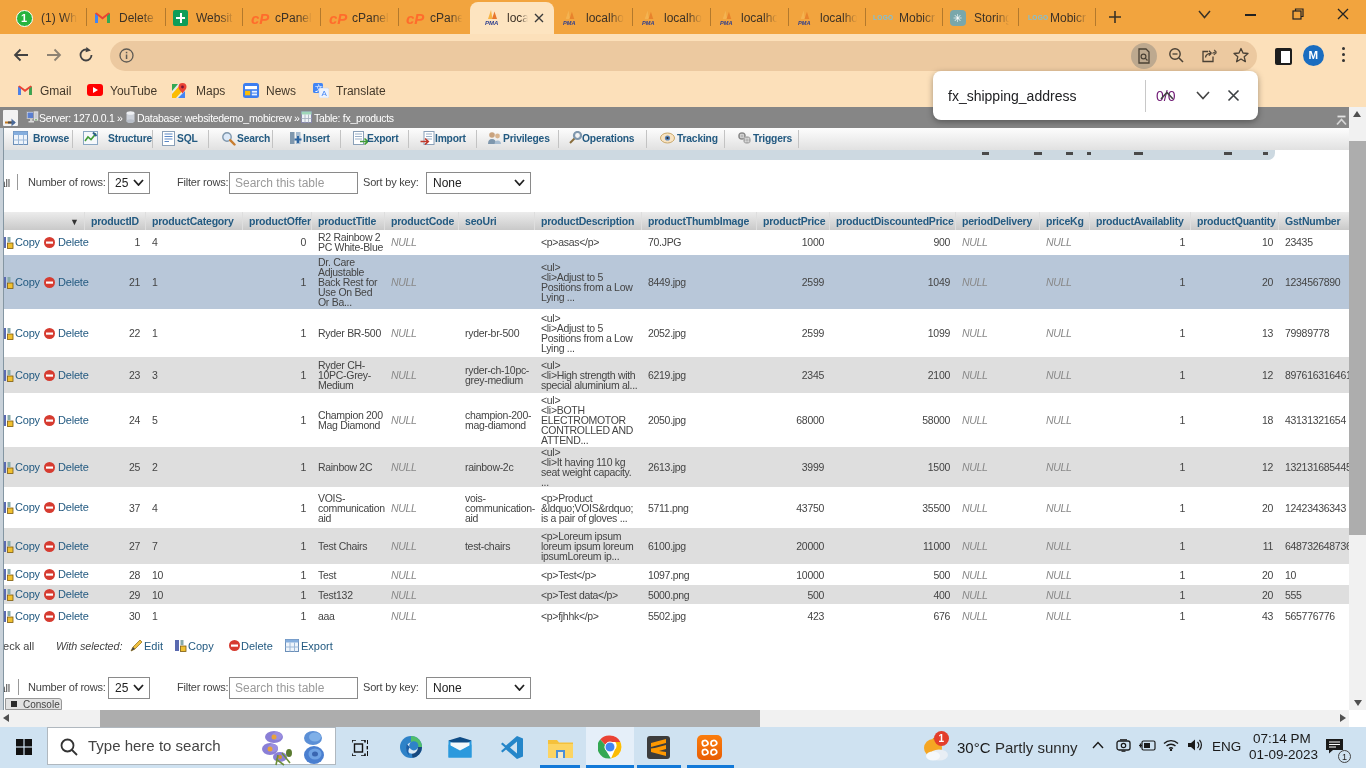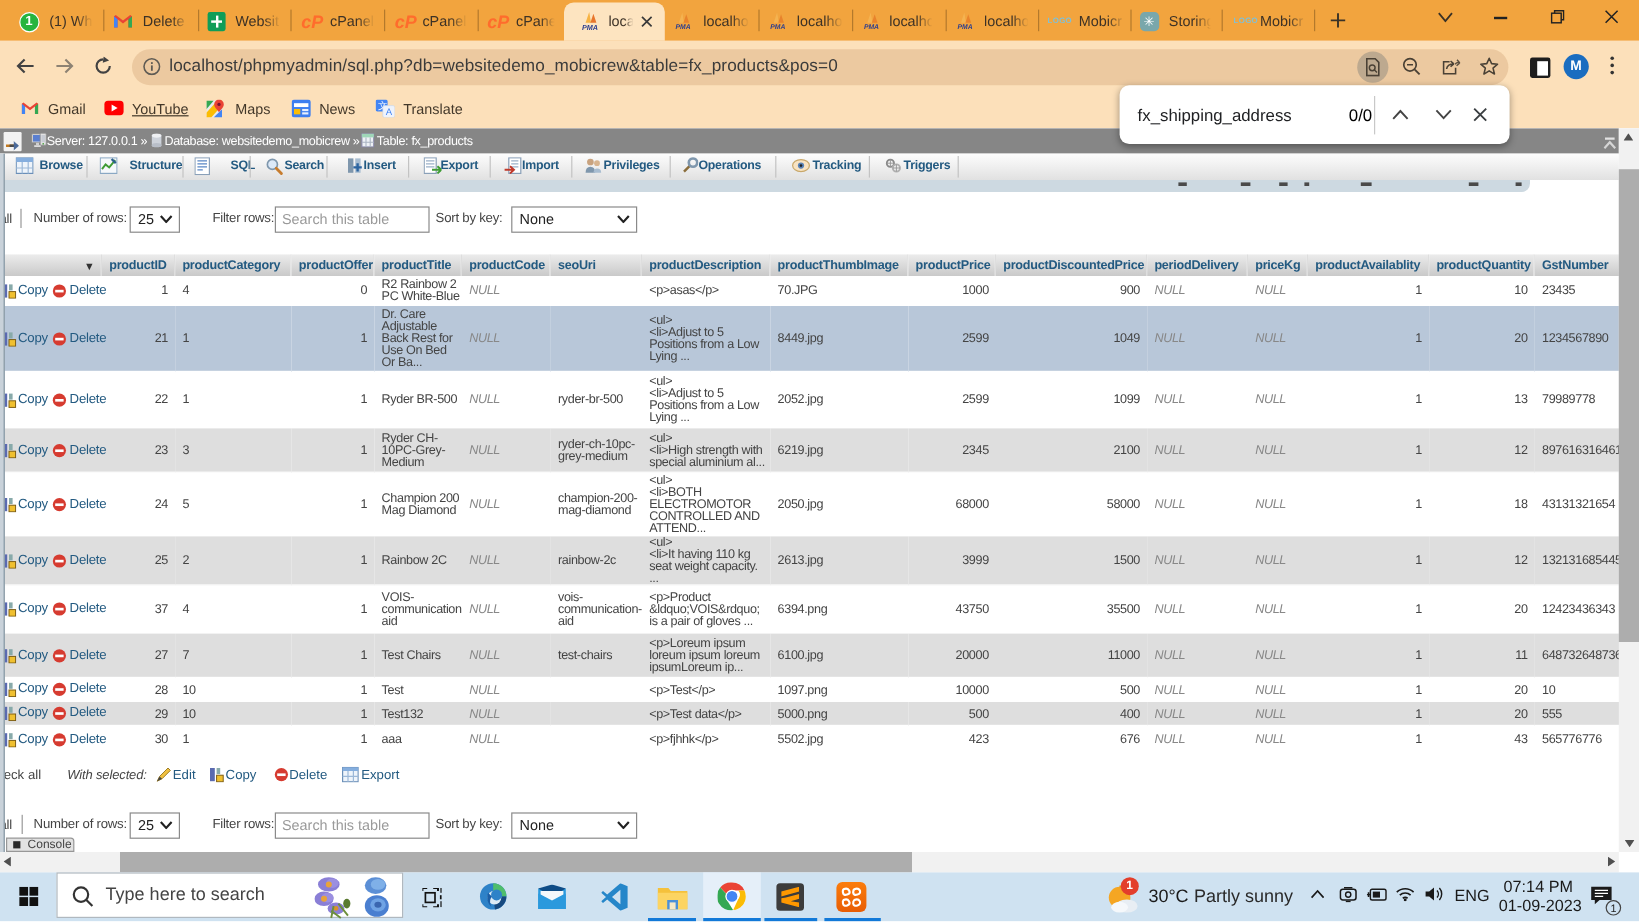--- a/index.html
+++ b/index.html
@@ -163,21 +163,20 @@
   <svg class="abs" style="left:78px;top:47px;" width="16" height="16" viewBox="0 0 16 16">
       <path d="M13.5 8 A5.5 5.5 0 1 1 8 2.5" stroke="#424242" stroke-width="1.8" fill="none"></path>
       <path d="M8 0 L13 2.7 L8 5.4 Z" fill="#424242" transform="rotate(8 8 2.7)"></path>
     </svg>
 
   <svg class="abs" style="left:119px;top:48px;" width="15" height="15" viewBox="0 0 15 15">
       <circle cx="7.5" cy="7.5" r="6.5" stroke="#5f5b54" stroke-width="1.3" fill="none"></circle>
       <rect x="6.8" y="6.5" width="1.5" height="4.5" fill="#5f5b54"></rect>
       <rect x="6.8" y="3.8" width="1.5" height="1.5" fill="#5f5b54"></rect>
     </svg>
-  <div class="abs" style="left:141px;top:47px;font-size:14.3px;letter-spacing:0.1px;color:#3b3b3b;">localhost/phpmyadmin/sql.php?db=websitedemo_mobicrew&amp;table=fx_products&amp;pos=0</div>
 
   <div class="abs" style="left:1131px;top:43px;width:26px;height:26px;border-radius:50%;background:#bda98f;"></div>
   <svg class="abs" style="left:1137px;top:48px;" width="14" height="16" viewBox="0 0 14 16">
       <path d="M2 1 L9 1 L12 4 L12 15 L2 15 Z" fill="none" stroke="#4a4135" stroke-width="1.3"></path>
       <circle cx="6.5" cy="8.5" r="2.4" fill="none" stroke="#4a4135" stroke-width="1.2"></circle>
       <path d="M8.2 10.2 L10.5 12.5" stroke="#4a4135" stroke-width="1.2"></path>
     </svg>
   <svg class="abs" style="left:1168px;top:47px;" width="17" height="17" viewBox="0 0 17 17">
       <circle cx="7" cy="7" r="5.2" stroke="#4a4135" stroke-width="1.4" fill="none"></circle>
       <path d="M11 11 L15 15" stroke="#4a4135" stroke-width="1.6"></path>
@@ -202,21 +201,21 @@
   <div class="abs" id="bookmarks"></div>
 
   <svg class="abs" style="left:18px;top:85px;" width="14" height="11" viewBox="0 0 15 12">
       <path d="M0 1.5 L0 11 L3 11 L3 4 L7.5 7.5 L12 4 L12 11 L15 11 L15 1.5 L13.5 0.5 L7.5 5 L1.5 0.5 Z" fill="#ea4335"></path>
       <path d="M0 1.5 L0 11 L3 11 L3 4 Z" fill="#4285f4"></path>
       <path d="M15 1.5 L15 11 L12 11 L12 4 Z" fill="#34a853"></path>
     </svg>
   <span class="bm-label" style="left:40px;">Gmail</span>
   <div class="abs" style="left:87px;top:84px;width:16px;height:12px;border-radius:3px;background:#f00;"></div>
   <div class="abs" style="left:93px;top:87px;width:0;height:0;border-left:5px solid #fff;border-top:3px solid transparent;border-bottom:3px solid transparent;"></div>
-  <span class="bm-label" style="left:110px;text-decoration:underline;">YouTube</span>
+  <span class="bm-label" style="left:110px;">YouTube</span>
   <svg class="abs" style="left:172px;top:83px;" width="15" height="15" viewBox="0 0 15 15">
       <rect x="0" y="1" width="13" height="14" rx="2" fill="#e8eaed"></rect>
       <path d="M0 1 L6 1 L0 8 Z" fill="#34a853"></path>
       <path d="M13 15 L13 8 L6 15 Z" fill="#4285f4"></path>
       <path d="M9 1 L13 1 L13 5 L4 15 L0 15 L0 11 Z" fill="#fbbc04"></path>
       <path d="M10.5 0 A4 4 0 0 1 14.5 4 C14.5 6.5 12 8 10.5 10.5 C9 8 6.5 6.5 6.5 4 A4 4 0 0 1 10.5 0 Z" fill="#ea4335"></path>
       <circle cx="10.5" cy="4" r="1.4" fill="#7b1431"></circle>
     </svg>
   <span class="bm-label" style="left:196px;">Maps</span>
   <svg class="abs" style="left:243px;top:83px;" width="16" height="15" viewBox="0 0 16 15">
@@ -283,21 +282,21 @@
       <rect x="0.5" y="0.5" width="14" height="13" fill="#f5f8fb" stroke="#8aa8c4"></rect>
       <path d="M2 10 L5 6 L8 8.5 L13 2.5" stroke="#3f9c35" stroke-width="1.6" fill="none"></path>
       <path d="M10 1.5 L13.5 5" stroke="#2c5f8a" stroke-width="2"></path>
     </svg>
   <span class="pmatab-label" style="left:108px;">Structure</span>
   <div class="pmatab-sep" style="left:152px;"></div>
   <svg class="abs" style="left:162px;top:131px;" width="13" height="15" viewBox="0 0 13 15">
       <rect x="0.5" y="0.5" width="12" height="14" fill="#fff" stroke="#8aa0b8"></rect>
       <path d="M2.5 3 L10.5 3 M2.5 5.5 L10.5 5.5 M2.5 8 L10.5 8 M2.5 10.5 L7 10.5" stroke="#5a87c5" stroke-width="1"></path>
     </svg>
-  <span class="pmatab-label" style="left:192px;">SQL</span>
+  <span class="pmatab-label" style="left:177px;">SQL</span>
   <div class="pmatab-sep" style="left:208px;"></div>
   <svg class="abs" style="left:221px;top:131px;" width="15" height="15" viewBox="0 0 15 15">
       <circle cx="6" cy="6" r="4.2" fill="#dce9f8" stroke="#7f97ad" stroke-width="1.4"></circle>
       <path d="M9.2 9.2 L13.5 13.5" stroke="#c77c2e" stroke-width="2.4" stroke-linecap="round"></path>
     </svg>
   <span class="pmatab-label" style="left:237px;">Search</span>
   <div class="pmatab-sep" style="left:272px;"></div>
   <svg class="abs" style="left:289px;top:131px;" width="14" height="14" viewBox="0 0 14 14">
       <rect x="1" y="1" width="4.5" height="12" fill="#7f97ad"></rect>
       <rect x="7" y="1" width="4.5" height="12" fill="#a8bdd1"></rect>
@@ -604,21 +603,21 @@
             </svg>
             <span class="at" style="left:114px;">Delete</span>
           </td>
           <td class="num">37</td>
           <td>4</td>
           <td class="num">1</td>
           <td>VOIS-<br>communication<br>aid</td>
           <td class="null">NULL</td>
           <td>vois-<br>communication-<br>aid</td>
           <td>&lt;p&gt;Product<br>&amp;ldquo;VOIS&amp;rdquo;<br>is a pair of gloves ...</td>
-          <td>6394.png</td>
+          <td>5711.png</td>
           <td class="num">43750</td>
           <td class="num">35500</td>
           <td class="null">NULL</td>
           <td class="null">NULL</td>
           <td class="num">1</td>
           <td class="num">20</td>
           <td>12423436343</td>
         </tr>
   <tr class="even" style="height:37px;">
           <td class="act">
@@ -798,21 +797,21 @@
     </svg>
   <svg class="abs" style="left:3px;top:714px;" width="8" height="8" viewBox="0 0 8 8">
       <path d="M6 0 L0 4 L6 8 Z" fill="#505050"></path>
     </svg>
   <svg class="abs" style="left:1338px;top:714px;" width="8" height="8" viewBox="0 0 8 8">
       <path d="M2 0 L8 4 L2 8 Z" fill="#505050"></path>
     </svg>
 
   <div class="abs" id="findbar"></div>
   <div class="abs" style="left:948px;top:88px;font-size:14px;color:#202124;z-index:51;">fx_shipping_address</div>
-  <div class="abs" style="left:1110px;top:88px;font-size:14px;color:#000000;z-index:51;margin-left:14px;">0/0</div>
+  <div class="abs" style="left:1142px;top:88px;font-size:14px;color:#701a75;z-index:51;margin-left:14px;">0/0</div>
   <div class="abs" style="left:1145px;top:80px;width:1px;height:32px;background:#c8c8c8;z-index:51;"></div>
   <svg class="abs" style="left:1160px;top:91px;z-index:51;" width="14" height="9" viewBox="0 0 14 9">
       <path d="M1 8 L7 1.5 L13 8" stroke="#444" stroke-width="1.6" fill="none"></path>
     </svg>
   <svg class="abs" style="left:1196px;top:91px;z-index:51;" width="14" height="9" viewBox="0 0 14 9">
       <path d="M1 1 L7 7.5 L13 1" stroke="#444" stroke-width="1.6" fill="none"></path>
     </svg>
   <svg class="abs" style="left:1227px;top:89px;z-index:51;" width="13" height="13" viewBox="0 0 13 13">
       <path d="M1.5 1.5 L11.5 11.5 M11.5 1.5 L1.5 11.5" stroke="#3c4043" stroke-width="1.6"></path>
     </svg>

